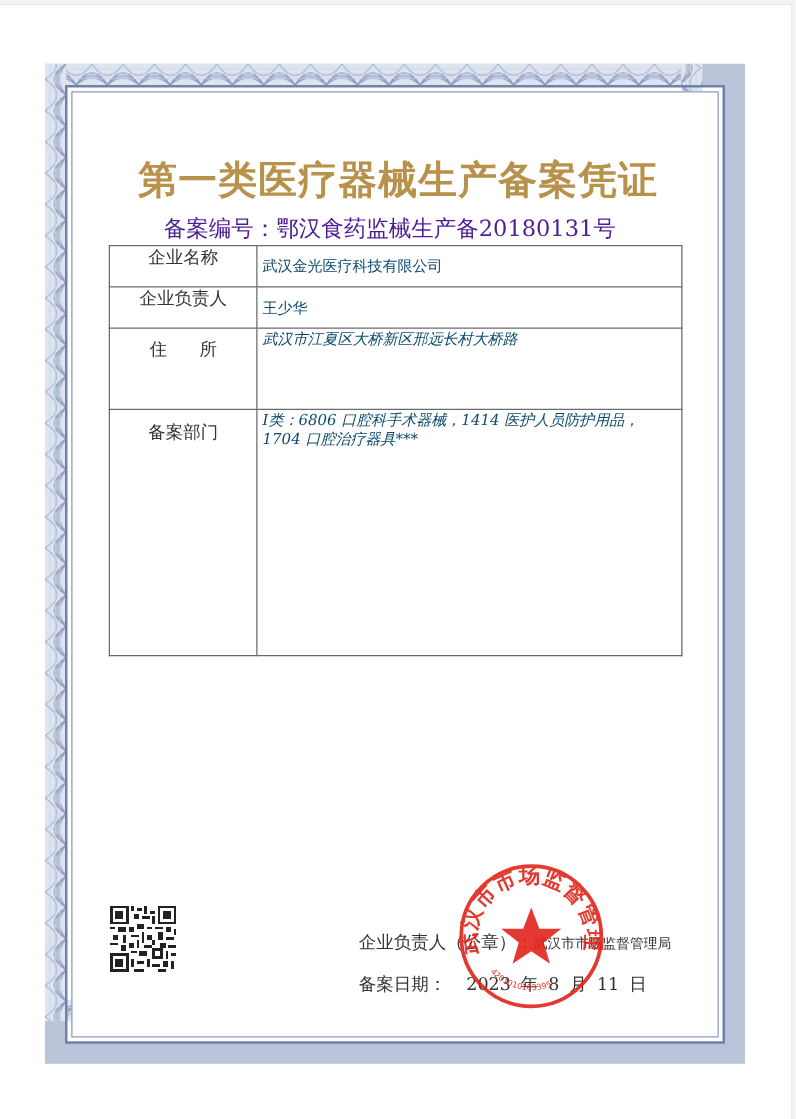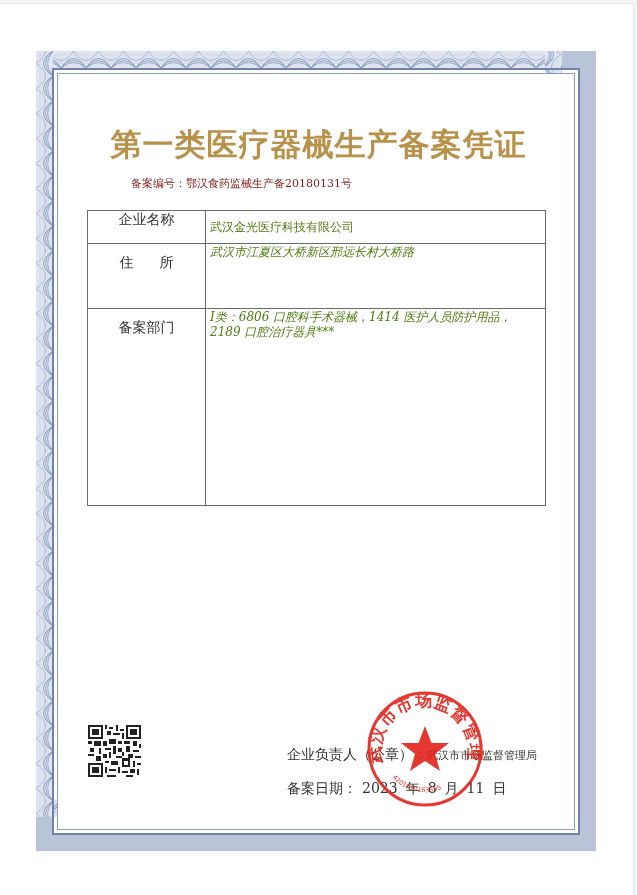--- a/index.html
+++ b/index.html
@@ -46,54 +46,54 @@
     .title {
       position: absolute; left: 0; width: 637px; top: 120px;
       text-align: center;
       font-size: 31px; font-weight: bold;
       color: #b8914a;
       letter-spacing: 1px;
       line-height: 40px;
     }
     .record-no {
       position: absolute; left: 131px; top: 171px;
-      font-size: 11px; color: #7f1d1d;
+      font-size: 18px; color: #4c1d95;
       line-height: 18px;
     }
 
     table.info {
-      position: absolute; left: 87px; top: 206px;
+      position: absolute; left: 87px; top: 192px;
       width: 459px;
       border-collapse: collapse;
       table-layout: fixed;
     }
     table.info td {
       border: 1px solid #6b6b6b;
       padding: 0;
       vertical-align: top;
     }
     td.label {
       width: 117px;
       text-align: center;
       font-size: 14px; color: #333333;
     }
     td.value {
-      font-size: 12px; color: #4d7c0f;
+      font-size: 12px; color: #0c4a6e;
       padding-left: 4px !important;
       padding-right: 4px !important;
       line-height: 15px;
     }
     .row-short td { height: 32px; vertical-align: middle; }
     .row-short td.value { vertical-align: middle; }
     .row-tall1 td { height: 64px; }
     .row-tall2 td { height: 97px; }
     .row-tall3 td { height: 196px; }
     td.label .lbl-top { display: block; padding-top: 8px; line-height: 20px; }
     td.value .val-top { display: block; padding-top: 1px; font-style: italic; }
-    .spaced { letter-spacing: 26px; padding-left: 26px; }
+    .spaced { letter-spacing: 26px; padding-left: 26px; font-family: Liberation Serif, serif; }
 
     .qr {
       position: absolute; left: 88px; top: 720px;
       width: 53px; height: 54px;
     }
 
     .dept-line {
       position: absolute; left: 287px; top: 741px;
       font-size: 14px; color: #333333;
       line-height: 18px;
@@ -156,34 +156,38 @@
 
   <div class="title">第一类医疗器械生产备案凭证</div>
   <div class="record-no">备案编号：鄂汉食药监械生产备20180131号</div>
 
   <table class="info">
     <tbody>
         <tr class="row-short">
       <td class="label">企业名称</td>
       <td class="value">武汉金光医疗科技有限公司</td>
     </tr>
+    <tr class="row-short">
+      <td class="label">企业负责人</td>
+      <td class="value">王少华</td>
+    </tr>
     <tr class="row-tall1">
       <td class="label">
             <span class="lbl-top spaced">住所</span>
           </td>
       <td class="value">
             <span class="val-top">武汉市江夏区大桥新区邢远长村大桥路</span>
           </td>
     </tr>
     <tr class="row-tall3">
       <td class="label">
             <span class="lbl-top">备案部门</span>
           </td>
       <td class="value">
-            <span class="val-top">Ⅰ类：6806 口腔科手术器械，1414 医护人员防护用品，2189 口腔治疗器具***</span>
+            <span class="val-top">Ⅰ类：6806 口腔科手术器械，1414 医护人员防护用品，1704 口腔治疗器具***</span>
           </td>
     </tr>
   </tbody>
     </table>
 
   <svg class="qr" viewBox="0 0 25 25" shape-rendering="crispEdges">
     <rect width="25" height="25" fill="#ffffff"></rect>
     <g fill="#222">
       <rect x="0" y="0" width="7" height="7"></rect>
         <rect x="1" y="1" width="5" height="5" fill="#fff"></rect>
@@ -238,21 +242,21 @@
         <rect x="23" y="21" width="1" height="3"></rect>
         <rect x="9" y="24" width="4" height="1"></rect>
         <rect x="18" y="24" width="3" height="1"></rect>
     </g>
   </svg>
 
   <div class="dept-line">
     <span>企业负责人（公章）：</span><span class="dept-name">武汉市市场监督管理局</span>
   </div>
   <div class="date-line">
-    <span style="margin-right:5px">备案日期：</span><span>2023</span><span>年</span><span>8</span><span>月</span><span>11</span><span>日</span>
+    <span style="margin-right:16px">备案日期：</span><span>2023</span><span>年</span><span>8</span><span>月</span><span>11</span><span>日</span>
   </div>
 
   <svg class="stamp" viewBox="0 0 118 118">
     <defs>
       <path id="sealArc" d="M 18 76 A 44 44 0 1 1 100 76"></path>
       <path id="codeArc" d="M 22 82 A 44 44 0 0 0 96 82"></path>
     </defs>
     <circle cx="59" cy="59" r="56" fill="none" stroke="#e2231a" stroke-width="3"></circle>
     <polygon points="59,36 65.5,53 83,53 69,64 74,81 59,71 44,81 49,64 35,53 52.5,53" fill="#e2231a"></polygon>
     <text font-size="17" fill="#e2231a" font-weight="bold" font-family="DejaVu Sans, sans-serif" letter-spacing="1">

